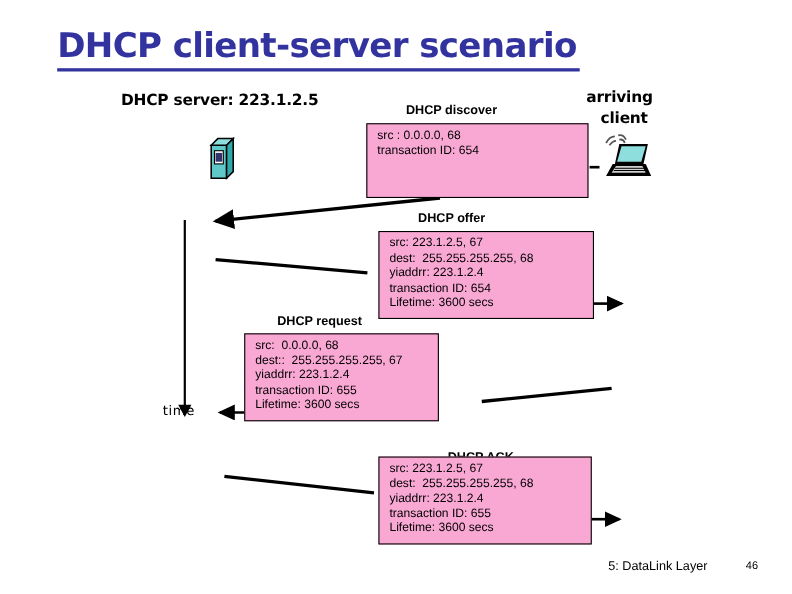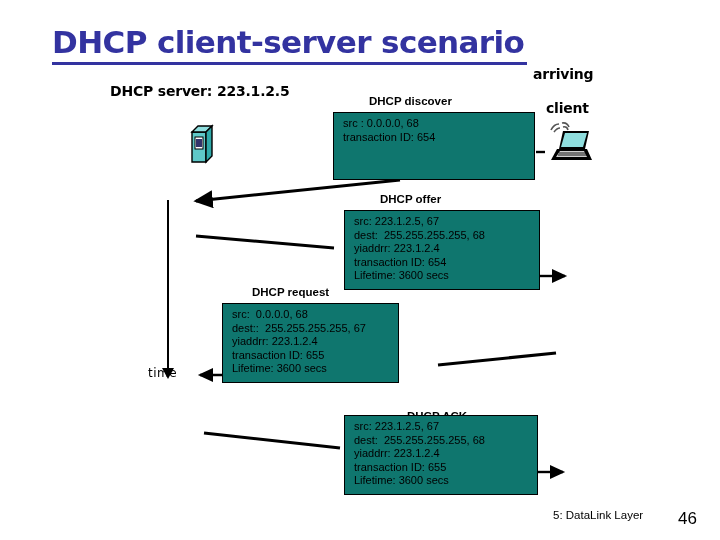--- a/index.html
+++ b/index.html
@@ -57,21 +57,21 @@
     color: #000000;
     white-space: nowrap;
     padding-left: 39px;
   }
 
   
   .msg-box {
     position: absolute;
     box-sizing: border-box;
     border: 1.6px solid #000000;
-    background: #0f766e;
+    background: #f9a8d4;
     padding: 4px 0 3px 9px;
     z-index: 5;
   }
   .msg-box .line {
     font-family: "Liberation Sans", sans-serif;
     font-size: 11px;
     line-height: 13.6px;
     color: #000000;
     white-space: pre;
   }
@@ -125,33 +125,33 @@
     font-family: "Liberation Sans", sans-serif;
     font-size: 11.5px;
     color: #000000;
     white-space: nowrap;
     text-align: right;
   }
   #footer-page-number {
     position: absolute;
     left: 678px; top: 509px;
     font-family: "Liberation Sans", sans-serif;
-    font-size: 17px;
+    font-size: 10px;
     color: #000000;
   }
 </style>
 </head>
 <body>
 
 <div id="slide-title">DHCP client-server scenario</div>
 <div id="slide-title-underline"></div>
 
 <div class="label-comic" style="left:110px; top:83px;">DHCP server:  223.1.2.5</div>
 
-<div class="label-comic" style="left:533px; top:66px;">arriving</div>
+<div class="label-comic" style="left:533px; top:81px;">arriving</div>
 <div class="label-comic" style="left:546px; top:100px;">client</div>
 
 <div id="server-icon">
   <svg width="30" height="44" viewBox="0 0 30 44">
 
     <polygon points="4,10 18,10 18,40 4,40" fill="#5fc8c8" stroke="#000000" stroke-width="1.4"></polygon>
 
     <polygon points="4,10 10,4 24,4 18,10" fill="#8fdede" stroke="#000000" stroke-width="1.4"></polygon>
 
     <polygon points="18,10 24,4 24,34 18,40" fill="#2fa9a9" stroke="#000000" stroke-width="1.4"></polygon>

